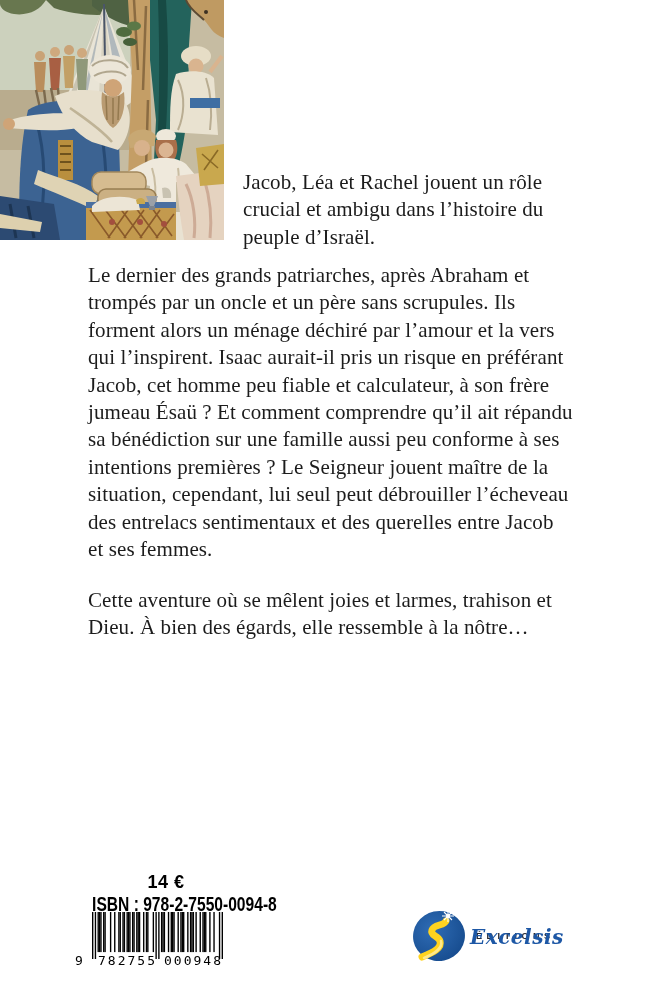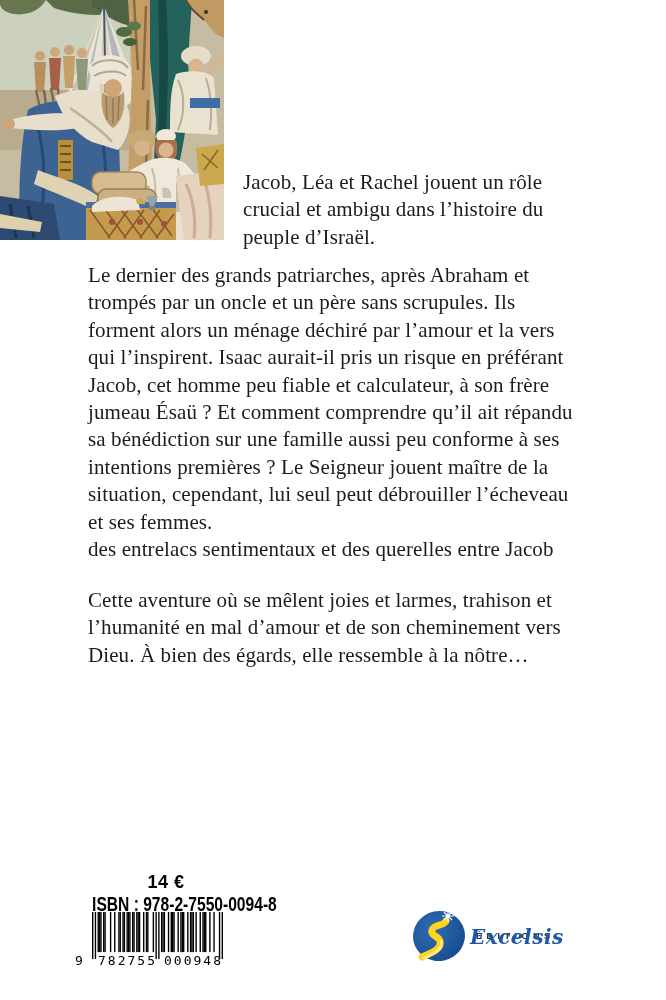--- a/index.html
+++ b/index.html
@@ -181,27 +181,26 @@
 <div class="para para-1">
   <div class="serif-line">Le dernier des grands patriarches, après Abraham et</div>
   <div class="serif-line">trompés par un oncle et un père sans scrupules. Ils</div>
   <div class="serif-line">forment alors un ménage déchiré par l’amour et la vers</div>
   <div class="serif-line">qui l’inspirent. Isaac aurait-il pris un risque en préférant</div>
   <div class="serif-line">Jacob, cet homme peu fiable et calculateur, à son frère</div>
   <div class="serif-line">jumeau Ésaü ? Et comment comprendre qu’il ait répandu</div>
   <div class="serif-line">sa bénédiction sur une famille aussi peu conforme à ses</div>
   <div class="serif-line">intentions premières ? Le Seigneur jouent maître de la</div>
   <div class="serif-line">situation, cependant, lui seul peut débrouiller l’écheveau</div>
+  <div class="serif-line">des entrelacs sentimentaux et des querelles entre Jacob</div>
   <div class="serif-line">et ses femmes.</div>
-  <div class="serif-line">des entrelacs sentimentaux et des querelles entre Jacob</div>
 </div>
 
 <div class="para para-2">
   <div class="serif-line">Cette aventure où se mêlent joies et larmes, trahison et</div>
-  <div class="serif-line">l’humanité en mal d’amour et de son cheminement vers</div>
   <div class="serif-line">Dieu. À bien des égards, elle ressemble à la nôtre…</div>
 </div>
 
 <div class="price">14 €</div>
 
 <div class="isbn-line">
   <span>ISBN : 978-2-7550-0094-8</span>
 </div>
 
 <div class="barcode">

